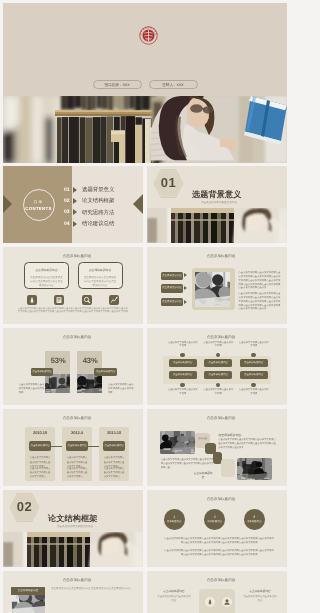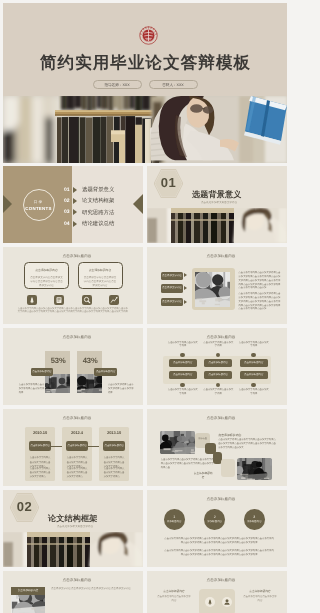--- a/index.html
+++ b/index.html
@@ -186,21 +186,20 @@
 <path d="M8.4 5.6 L10.2 8"></path>
                 <path d="M31.6 5.6 L29.8 8"></path>
 <path d="M4.4 10.6 L7 12.4"></path>
                 <path d="M35.6 10.6 L33 12.4"></path>
 <path d="M2.2 16.6 L5.2 17.4"></path>
                 <path d="M37.8 16.6 L34.8 17.4"></path>
 </g>
             </g>
           </svg>
         </div>
-<div class="ctitle">简约实用毕业论文答辩模板</div>
 <div class="fields">
 <div class="field"><span>指导老师：</span><span>XXX</span></div>
 <div class="field"><span>答辩人：</span><span>XXX</span></div>
 </div>
 <div class="photo">
           <svg class="imgsvg" viewBox="0 0 284 70" width="284" height="67" preserveAspectRatio="none">
 <defs>
 <filter id="cbs" x="-12%" y="-12%" width="124%" height="124%">
                 <feGaussianBlur stdDeviation="0.55"></feGaussianBlur>
               </filter>

